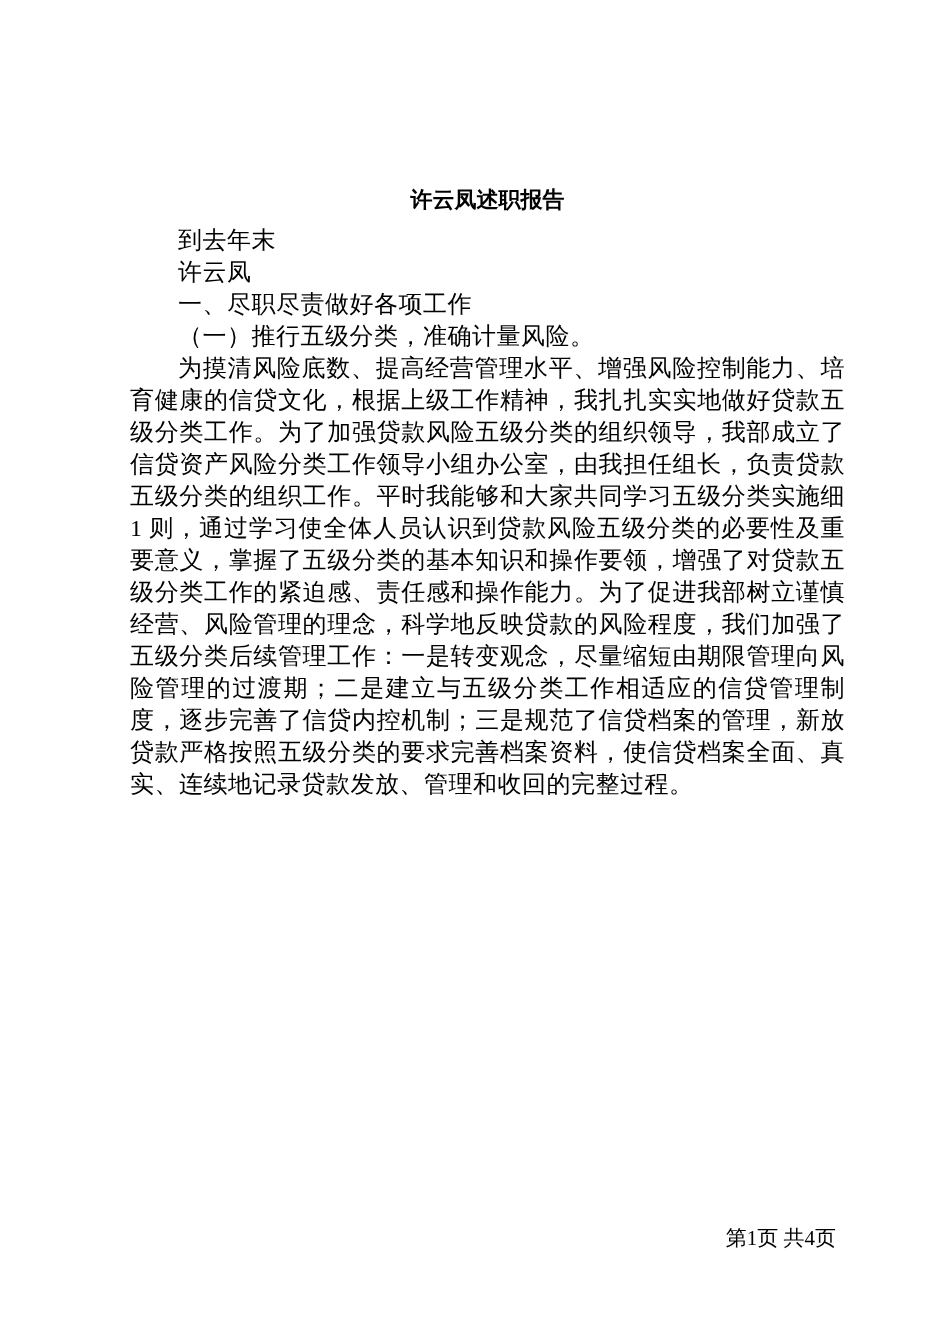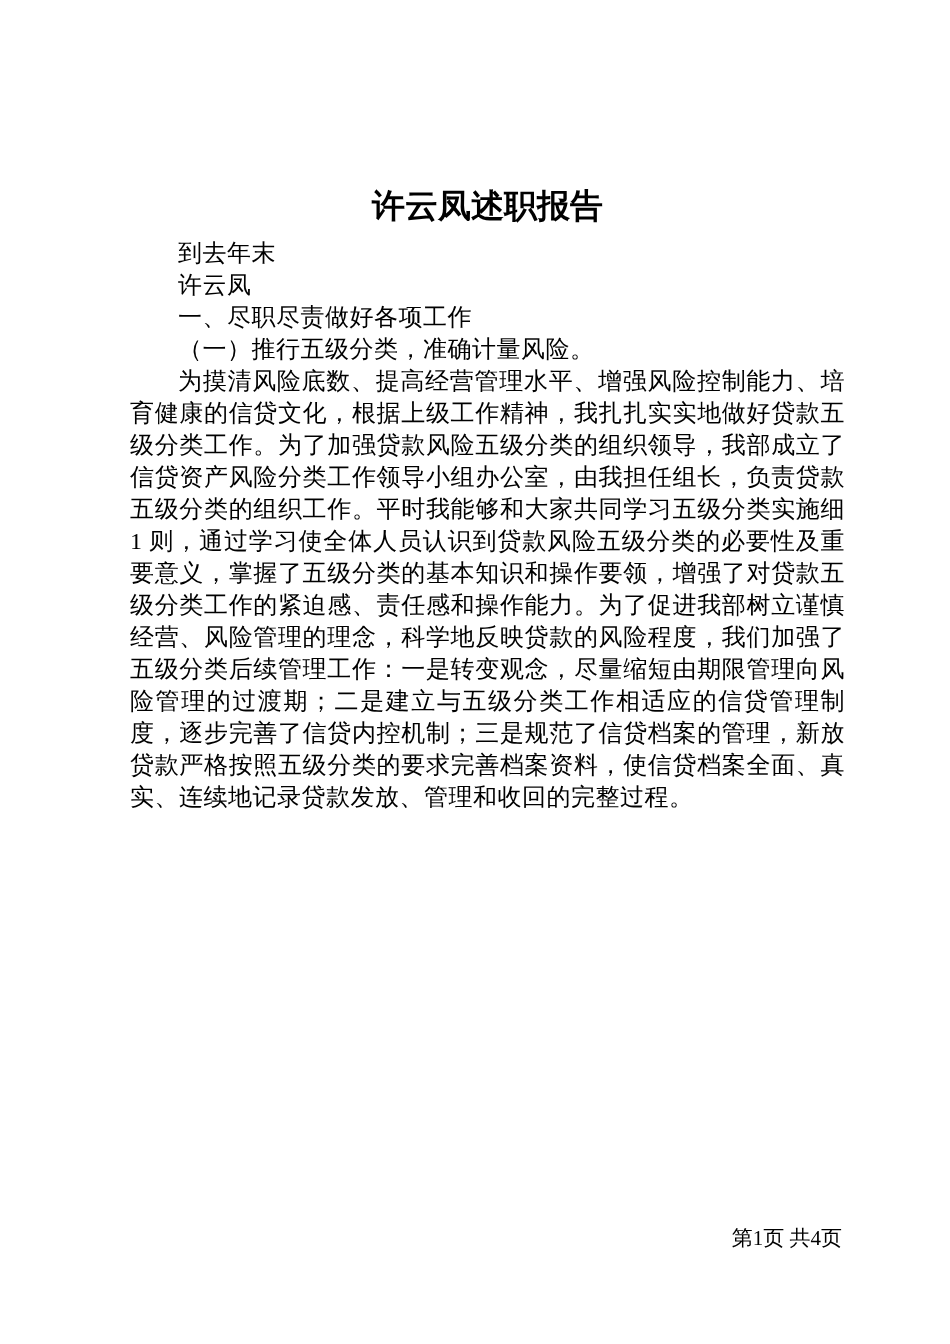--- a/index.html
+++ b/index.html
@@ -13,37 +13,37 @@
       height: 1344px;
       background: #ffffff;
       color: #000000;
       font-family: "Liberation Serif", "DejaVu Serif", serif;
       box-sizing: border-box;
       padding: 186px 105px 0 130px;
       overflow: hidden;
     }
     .title {
       margin: 0 0 10px 0;
-      font-size: 33px;
+      font-size: 22px;
       font-weight: bold;
       text-align: center;
       line-height: 1.25;
     }
     .para {
       margin: 0;
       font-size: 24px;
       line-height: 32px;
       text-align: justify;
       text-indent: 2em;
       letter-spacing: 0.5px;
       word-break: break-all;
     }
     .footer {
       position: absolute;
-      right: 108px;
+      right: 114px;
       bottom: 92px;
       font-size: 21px;
       font-family: "Liberation Serif", "DejaVu Serif", serif;
       color: #000000;
     }
   </style>
 </head>
 <body>
 
 <div class="page">

